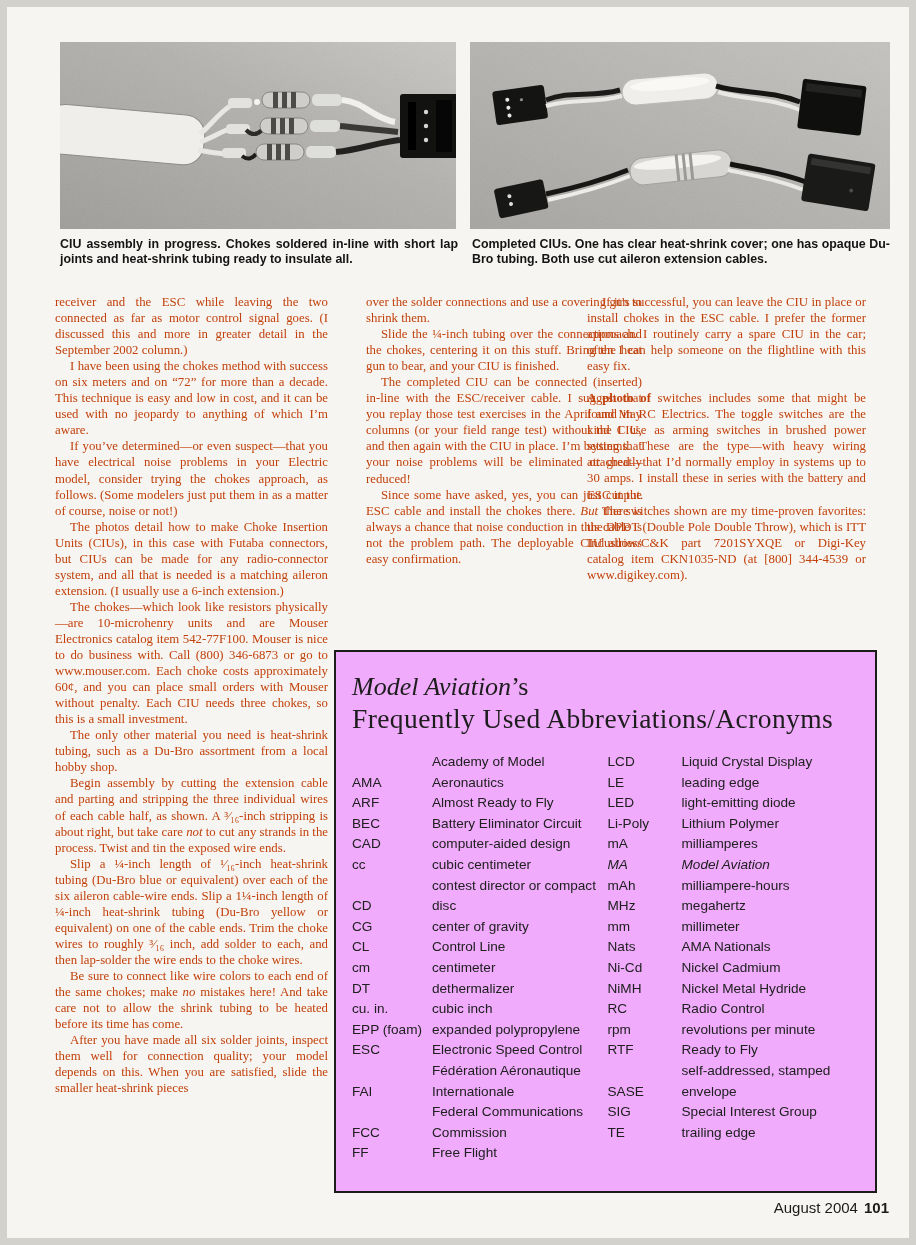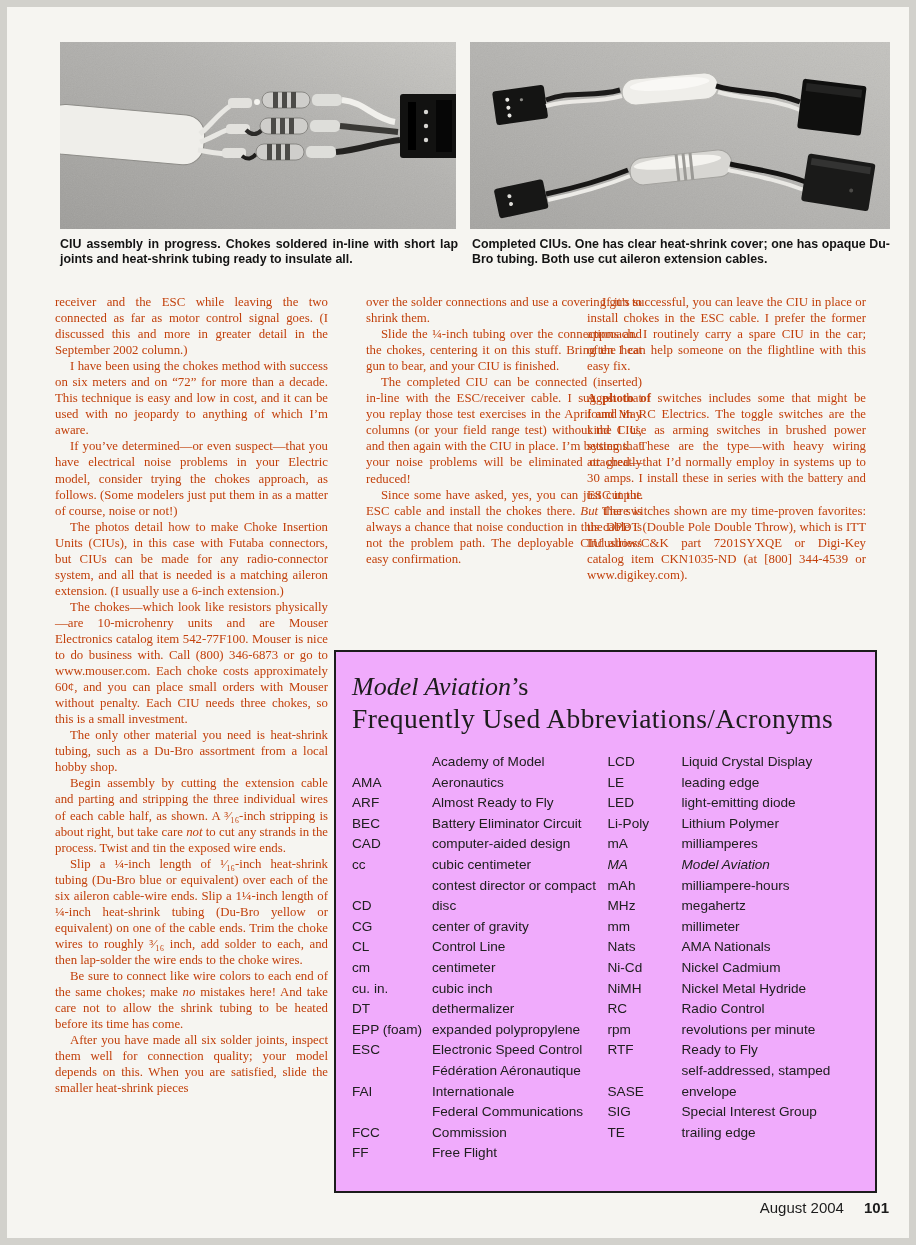--- a/index.html
+++ b/index.html
@@ -55,21 +55,21 @@
   .abbr-row .abbr{flex:0 0 80px;}
   #abbr-col-right .abbr-row .abbr{flex:0 0 74px;}
   .abbr-row .def{flex:1 1 auto; max-width:174px;}
   .abbr-row .it{font-style:italic;}
   
   .footer{
     position:absolute; right:20px; top:1192px;
     font-family:"Liberation Sans", sans-serif;
     font-size:15px; color:#1c1c1c;
   }
-  .footer .pagenum{font-weight:bold; margin-left:20px;}
+  .footer .pagenum{font-weight:bold; margin-left:6px;}
 </style>
 </head>
 <body>
 
 <div class="page">
 
   <div class="photo" id="photo-left">
     <svg width="396" height="187" viewBox="0 0 396 187">
       <defs>
         <linearGradient id="bg1" x1="0" y1="1" x2="1" y2="0">
@@ -264,26 +264,26 @@
           </div>
           <div class="abbr-row">
             <div class="abbr">CL</div>
             <div class="def">Control Line</div>
           </div>
           <div class="abbr-row">
             <div class="abbr">cm</div>
             <div class="def">centimeter</div>
           </div>
           <div class="abbr-row">
+            <div class="abbr">DT</div>
+            <div class="def">dethermalizer</div>
+          </div>
+          <div class="abbr-row">
             <div class="abbr">cu. in.</div>
             <div class="def">cubic inch</div>
-          </div>
-          <div class="abbr-row">
-            <div class="abbr">DT</div>
-            <div class="def">dethermalizer</div>
           </div>
           <div class="abbr-row">
             <div class="abbr">EPP (foam)</div>
             <div class="def">expanded polypropylene</div>
           </div>
           <div class="abbr-row">
             <div class="abbr">ESC</div>
             <div class="def">Electronic Speed Control</div>
           </div>
           <div class="abbr-row">

